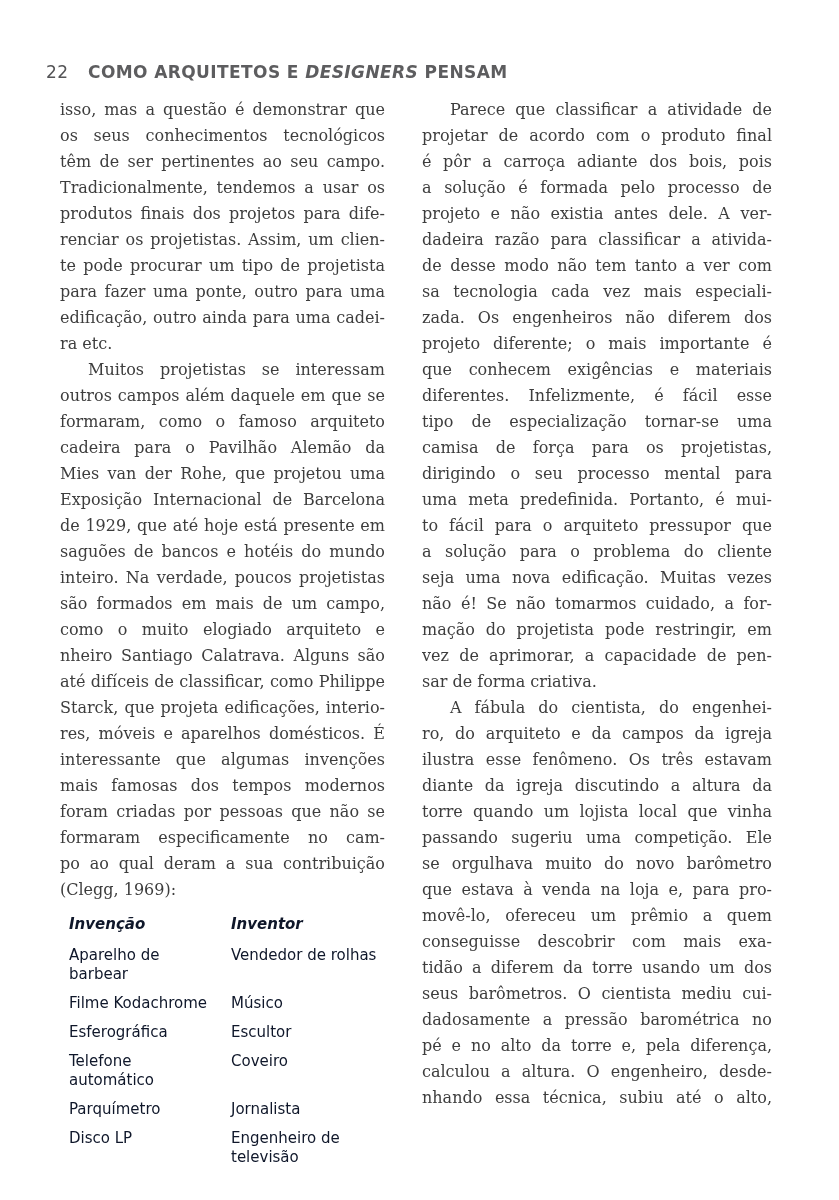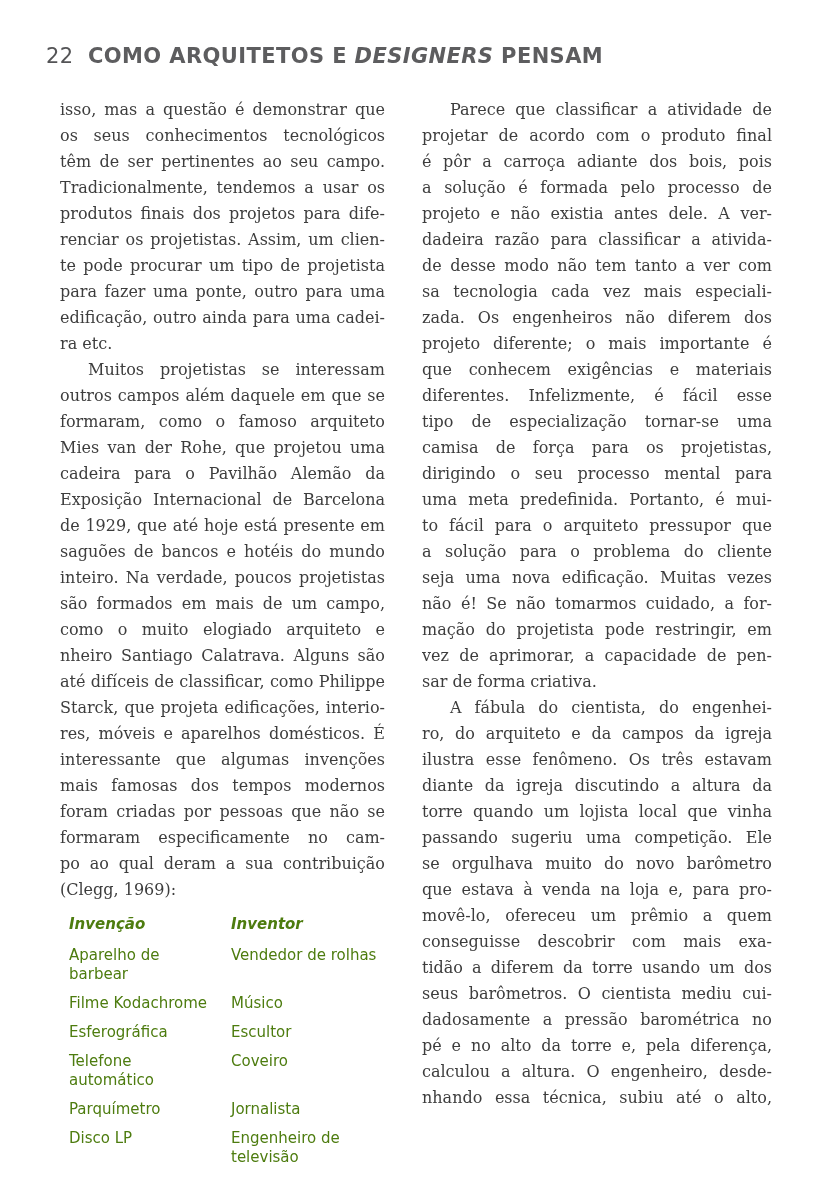--- a/index.html
+++ b/index.html
@@ -7,23 +7,23 @@
     position:relative;
     width:839px;height:1200px;
     background:#ffffff;
     font-family:"DejaVu Serif", serif;
     color:#3d3d3d;
     overflow:hidden;
     margin:0 auto;
   }
   
   .pagehead{
-    position:absolute;top:47px;left:46px;right:46px;
+    position:absolute;top:63px;left:46px;right:46px;
     font-family:"DejaVu Sans","Liberation Sans",sans-serif;
-    font-size:21px;line-height:18px;
+    font-size:17px;line-height:18px;
     color:#5d5d5f;
     letter-spacing:.4px;
     white-space:nowrap;
   }
   .pagehead .pagenum{
     display:inline-block;
     width:42px;
     font-weight:400;
     color:#545456;
   }
@@ -49,21 +49,21 @@
   }
   .para .line.firstline.indented{
     padding-left:28px;
   }
   
   .invtable{
     margin-top:12px;
     padding-left:9px;
     font-family:"DejaVu Sans","Liberation Sans",sans-serif;
     font-size:15px;line-height:19px;
-    color:#4d7c0f;
+    color:#0f172a;
   }
   .trow{display:flex;margin-bottom:10px;}
   .tcell{width:150px;margin-right:12px;}
   .tcell.c2{width:153px;margin-right:0;}
   .trow.thead .tcell{
     font-weight:700;font-style:italic;
     margin-bottom:2px;
   }
 </style>
 </head>
@@ -88,22 +88,22 @@
             <div class="line">renciar os projetistas. Assim, um clien-</div>
             <div class="line">te pode procurar um tipo de projetista</div>
             <div class="line">para fazer uma ponte, outro para uma</div>
             <div class="line">edificação, outro ainda para uma cadei-</div>
             <div class="line lastline">ra etc.</div>
           </div>
           <div class="para">
             <div class="line firstline indented">Muitos projetistas se interessam por</div>
             <div class="line">outros campos além daquele em que se</div>
             <div class="line">formaram, como o famoso arquiteto</div>
+            <div class="line">cadeira para o Pavilhão Alemão da</div>
             <div class="line">Mies van der Rohe, que projetou uma</div>
-            <div class="line">cadeira para o Pavilhão Alemão da</div>
             <div class="line">Exposição Internacional de Barcelona</div>
             <div class="line">de 1929, que até hoje está presente em</div>
             <div class="line">saguões de bancos e hotéis do mundo</div>
             <div class="line">inteiro. Na verdade, poucos projetistas</div>
             <div class="line">são formados em mais de um campo,</div>
             <div class="line">como o muito elogiado arquiteto e enge-</div>
             <div class="line">nheiro Santiago Calatrava. Alguns são</div>
             <div class="line">até difíceis de classificar, como Philippe</div>
             <div class="line">Starck, que projeta edificações, interio-</div>
             <div class="line">res, móveis e aparelhos domésticos. É</div>

